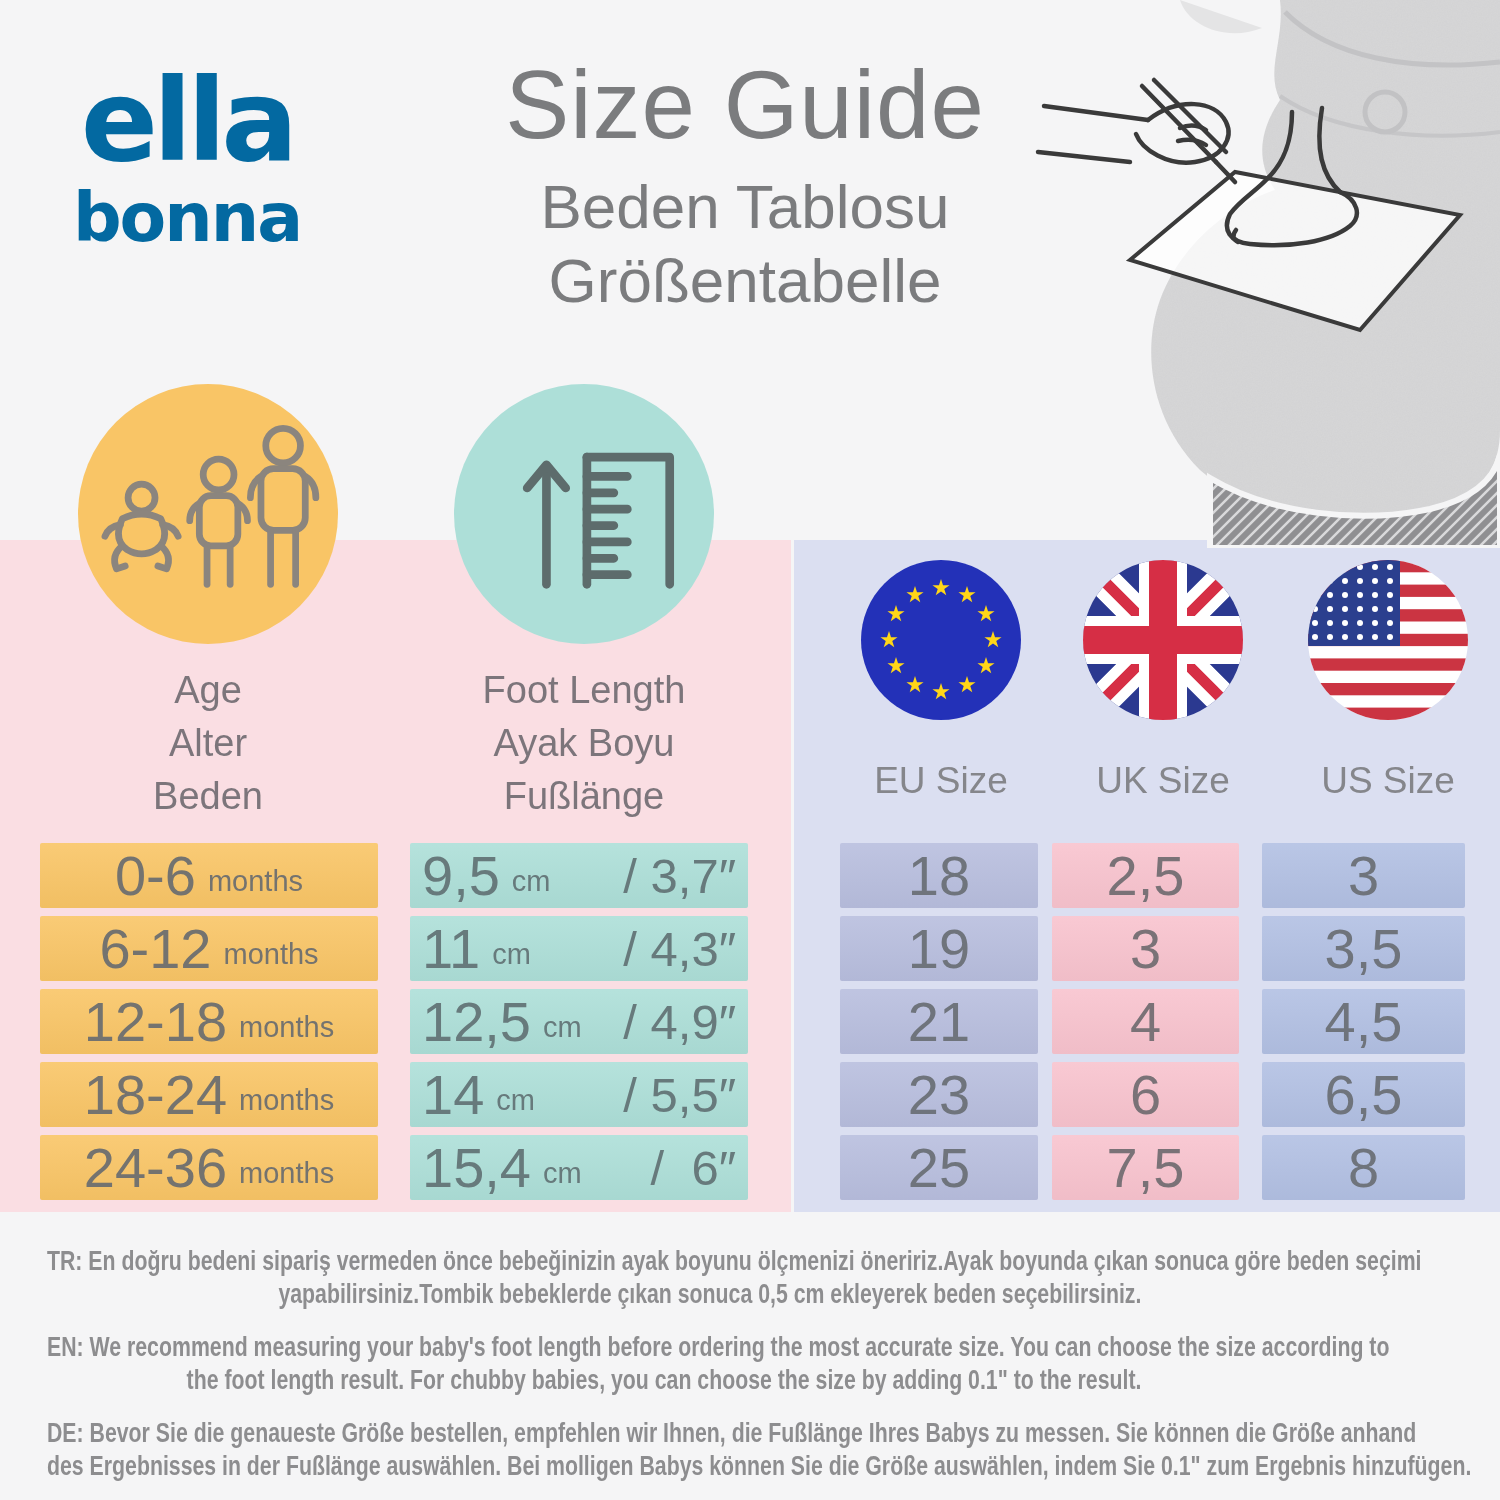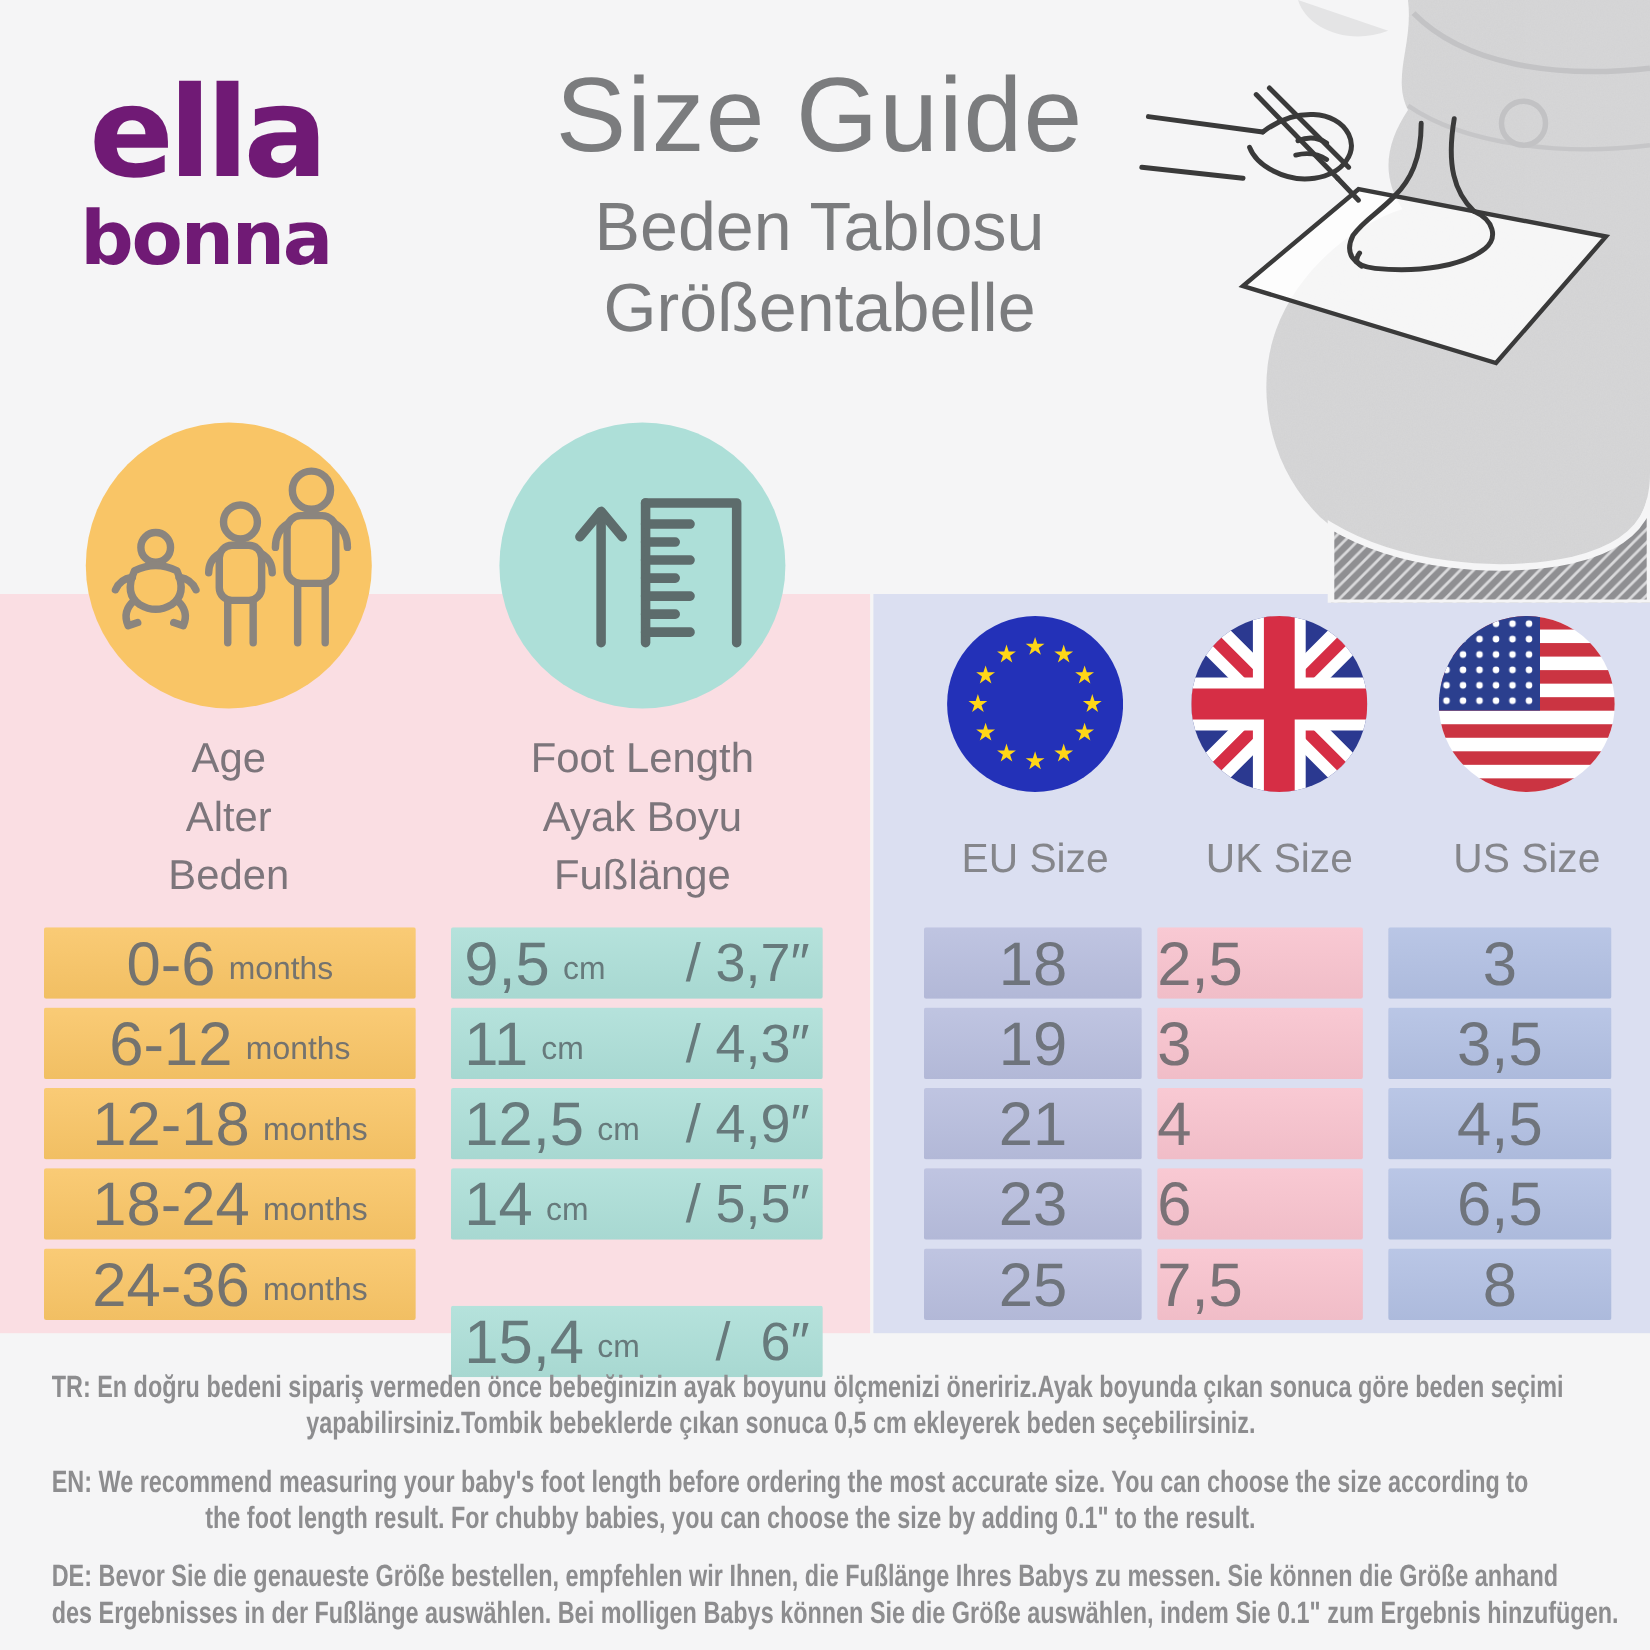--- a/index.html
+++ b/index.html
@@ -1,20 +1,20 @@
 <!DOCTYPE html>
 <html><head>
 <meta charset="utf-8">
 <style>
   html,body{margin:0;padding:0;}
   body{width:1500px;height:1500px;font-family:"Liberation Sans",sans-serif;}
   .page{position:relative;width:1500px;height:1500px;background:#f5f5f6;overflow:hidden;}
 
   
-  .logo{position:absolute;left:52px;top:66px;width:270px;text-align:center;color:#701a75;
+  .logo{position:absolute;left:52px;top:66px;width:270px;text-align:center;color:#0369a1;
         font-family:"DejaVu Sans",sans-serif;font-weight:bold;}
   .logo .l1{font-size:114px;line-height:110px;letter-spacing:-5px;}
   .logo .l2{font-size:68px;line-height:76px;letter-spacing:-2px;margin-top:4px;}
 
   .title{position:absolute;left:400px;top:52px;width:690px;text-align:center;color:#7b7c7e;}
   .title .t1{font-size:96px;line-height:106px;letter-spacing:1px;}
   .title .t2{font-size:62px;line-height:74px;margin-top:12px;}
   .title .t3{font-size:62px;line-height:74px;}
 
   .hero{position:absolute;right:0;top:0;width:470px;height:548px;}
@@ -41,21 +41,21 @@
             font-size:37px;color:#85868b;}
   .lbl-eu{left:841px;} .lbl-uk{left:1063px;} .lbl-us{left:1288px;}
 
   
   .cell{position:absolute;height:65px;border-radius:2px;display:flex;align-items:center;
         background-image:linear-gradient(180deg,rgba(255,255,255,.10),rgba(0,0,0,.03));}
   .c-age{left:40px;width:338px;background-color:#f9c566;justify-content:center;color:#74736f;}
   .c-foot{left:410px;width:338px;background-color:#addfd8;justify-content:space-between;
           padding:0 12px;box-sizing:border-box;color:#677a7c;}
   .c-eu{left:840px;width:198px;background-color:#b8bede;justify-content:center;color:#6f747c;}
-  .c-uk{left:1052px;width:187px;background-color:#f8c3ce;justify-content:flex-start;color:#7a7277;}
+  .c-uk{left:1052px;width:187px;background-color:#f8c3ce;justify-content:center;color:#7a7277;}
   .c-us{left:1262px;width:203px;background-color:#b2c0e3;justify-content:center;color:#6f747c;}
   .num{font-size:56px;}
   .unit{font-size:29px;margin-left:12px;position:relative;top:6px;}
   .grp{display:flex;align-items:center;}
   .inch{font-size:49px;white-space:pre;}
 
   
   .footer{position:absolute;left:47px;top:1244px;width:1440px;color:#8d8d8f;font-weight:bold;}
   .fpara{margin:0 0 20px 0;text-align:right;}
   .fline{font-size:28px;line-height:33px;white-space:nowrap;
@@ -329,21 +329,21 @@
     <span class="num">6</span>
   </div>
   <div class="cell c-us" style="top:1062px">
     <span class="num">6,5</span>
   </div>
 
   <div class="cell c-age" style="top:1135px">
     <span class="num">24-36</span>
     <span class="unit">months</span>
   </div>
-  <div class="cell c-foot" style="top:1187px">
+  <div class="cell c-foot" style="top:1135px">
     <span class="grp">
         <span class="num">15,4</span>
         <span class="unit">cm</span>
       </span>
     <span class="inch">/  6″</span>
   </div>
   <div class="cell c-eu" style="top:1135px">
     <span class="num">25</span>
   </div>
   <div class="cell c-uk" style="top:1135px">

